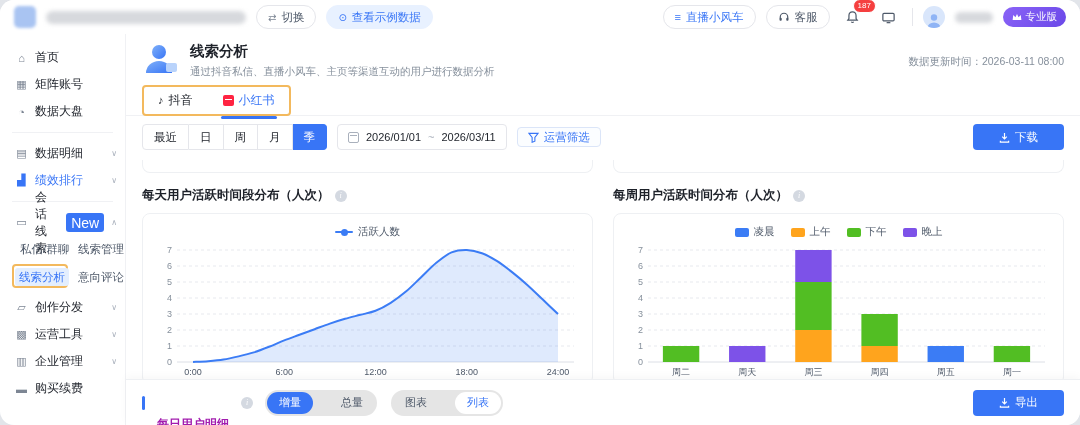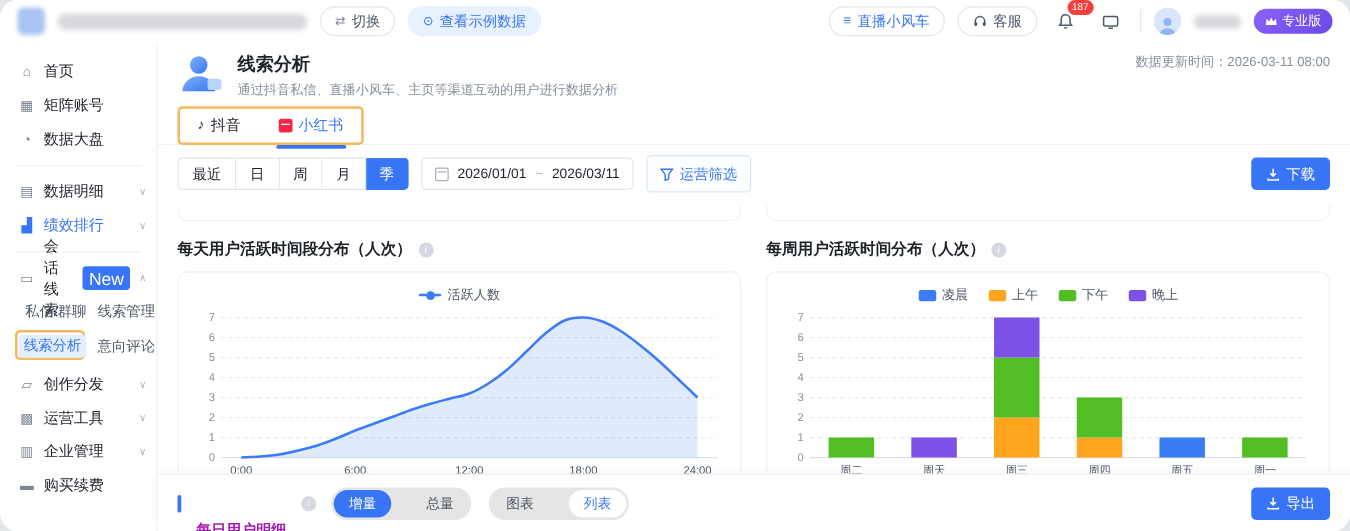--- a/index.html
+++ b/index.html
@@ -36,41 +36,41 @@
   .sub-grid { display:grid; grid-template-columns:52px 52px; gap:7px 6px; padding:3px 0 6px 16px; }
   .sub-item { font-size:11.5px; color:#4e5969; cursor:pointer; white-space:nowrap; padding:3px 4px; border-radius:3px; }
   .sub-active-wrap { border:2px solid #f3b95d; border-radius:4px; padding:1px; margin:-3px 0 0 -4px; }
   .sub-item.active { background:#e3eefe; color:#3875f6; text-align:center; }
 
   
   .main-header { padding:7px 16px 0 16px; border-bottom:1px solid #f0f1f4; }
   .title-row { display:flex; align-items:flex-start; gap:10px; }
   .page-title { font-size:14.5px; font-weight:bold; color:#1d2129; margin-top:1px; }
   .page-subtitle { font-size:10.5px; color:#86909c; margin-top:4px; }
-  .update-time { margin-left:auto; font-size:10.5px; color:#86909c; margin-top:2px; white-space:nowrap; }
+  .update-time { margin-left:auto; font-size:10.5px; color:#86909c; margin-top:14px; white-space:nowrap; }
   .tabs-row { margin-top:6px; height:30px; display:flex; align-items:center; }
   .tabs-wrap { display:inline-flex; gap:30px; padding:3px 14px; border:2px solid #f3b95d; border-radius:4px; }
   .tab { position:relative; display:flex; align-items:center; gap:5px; font-size:12px; color:#1d2129; cursor:pointer; padding:2px 0; }
   .tab.active { color:#3875f6; }
   .tab .underline { position:absolute; left:-2px; right:-2px; bottom:-8px; height:3px; background:#3875f6; border-radius:2px; }
   .xhs-icon { width:11px; height:11px; background:#ff2442; border-radius:2px; position:relative; }
   .xhs-icon::after { content:""; position:absolute; left:2px; right:2px; top:4px; height:1.5px; background:#fff; }
 
   
   .filter-row { display:flex; align-items:center; padding:8px 16px; gap:10px; }
   .seg-group { display:inline-flex;font-family:Liberation Serif, serif; }
   .seg { height:26px; padding:0 11px; display:flex; align-items:center; font-size:11.5px; color:#1d2129; border:1px solid #e5e6eb; border-left:none; cursor:pointer; background:#fff; }
   .seg:first-child { border-left:1px solid #e5e6eb; border-radius:4px 0 0 4px; }
   .seg:last-child { border-radius:0 4px 4px 0; }
   .seg.active { background:#3875f6; color:#fff; border-color:#3875f6; }
   .date-box { display:flex; align-items:center; gap:7px; height:26px; border:1px solid #e5e6eb; border-radius:4px; padding:0 10px; font-size:11px; color:#1d2129; cursor:pointer; }
   .cal-icon { width:11px; height:11px; border:1.2px solid #a9b0bc; border-radius:2px; position:relative; }
   .cal-icon::after { content:""; position:absolute; left:1px; right:1px; top:2px; height:1.2px; background:#a9b0bc; }
-  .op-filter { display:flex; align-items:center; gap:5px; height:30px; border:1px solid #dbe5f8; border-radius:4px; padding:0 10px; font-size:11.5px; color:#3875f6; cursor:pointer; background:#fbfdff; }
-  .btn-primary { display:flex; align-items:center; gap:5px; height:26px; background:#3875f6; color:#fff; font-size:11.5px; border:none; border-radius:4px; padding:0 12px; cursor:pointer; margin-left:auto; }
+  .op-filter { display:flex; align-items:center; gap:5px; height:20px; border:1px solid #dbe5f8; border-radius:4px; padding:0 10px; font-size:11.5px; color:#3875f6; cursor:pointer; background:#fbfdff; }
+  .btn-primary { display:flex; align-items:center; gap:5px; height:26px; background:#3875f6; color:#fff; font-size:11.5px; border:none; border-radius:4px; padding:0 26px; cursor:pointer; margin-left:auto; }
 
   
   .scroll-area { flex:1; overflow:hidden; padding-top:2px; }
   .partial-row { display:flex; gap:20px; margin:0 16px; }
   .partial-card { flex:1; height:13px; border:1px solid #eef0f3; border-top:none; border-radius:0 0 8px 8px; }
   .charts-row { display:flex; gap:20px; padding:0 16px; margin-top:14px; }
   .chart-col { flex:1; min-width:0; }
   .chart-title-row { display:flex; align-items:center; gap:5px; margin-bottom:9px; }
   .chart-title { font-size:12.5px; font-weight:bold; color:#1d2129; }
   .info-dot { width:12px; height:12px; border-radius:50%; background:#d4d9e1; color:#fff; font-size:8px; display:inline-flex; align-items:center; justify-content:center; font-style:italic; font-family:"Liberation Serif",serif; }

